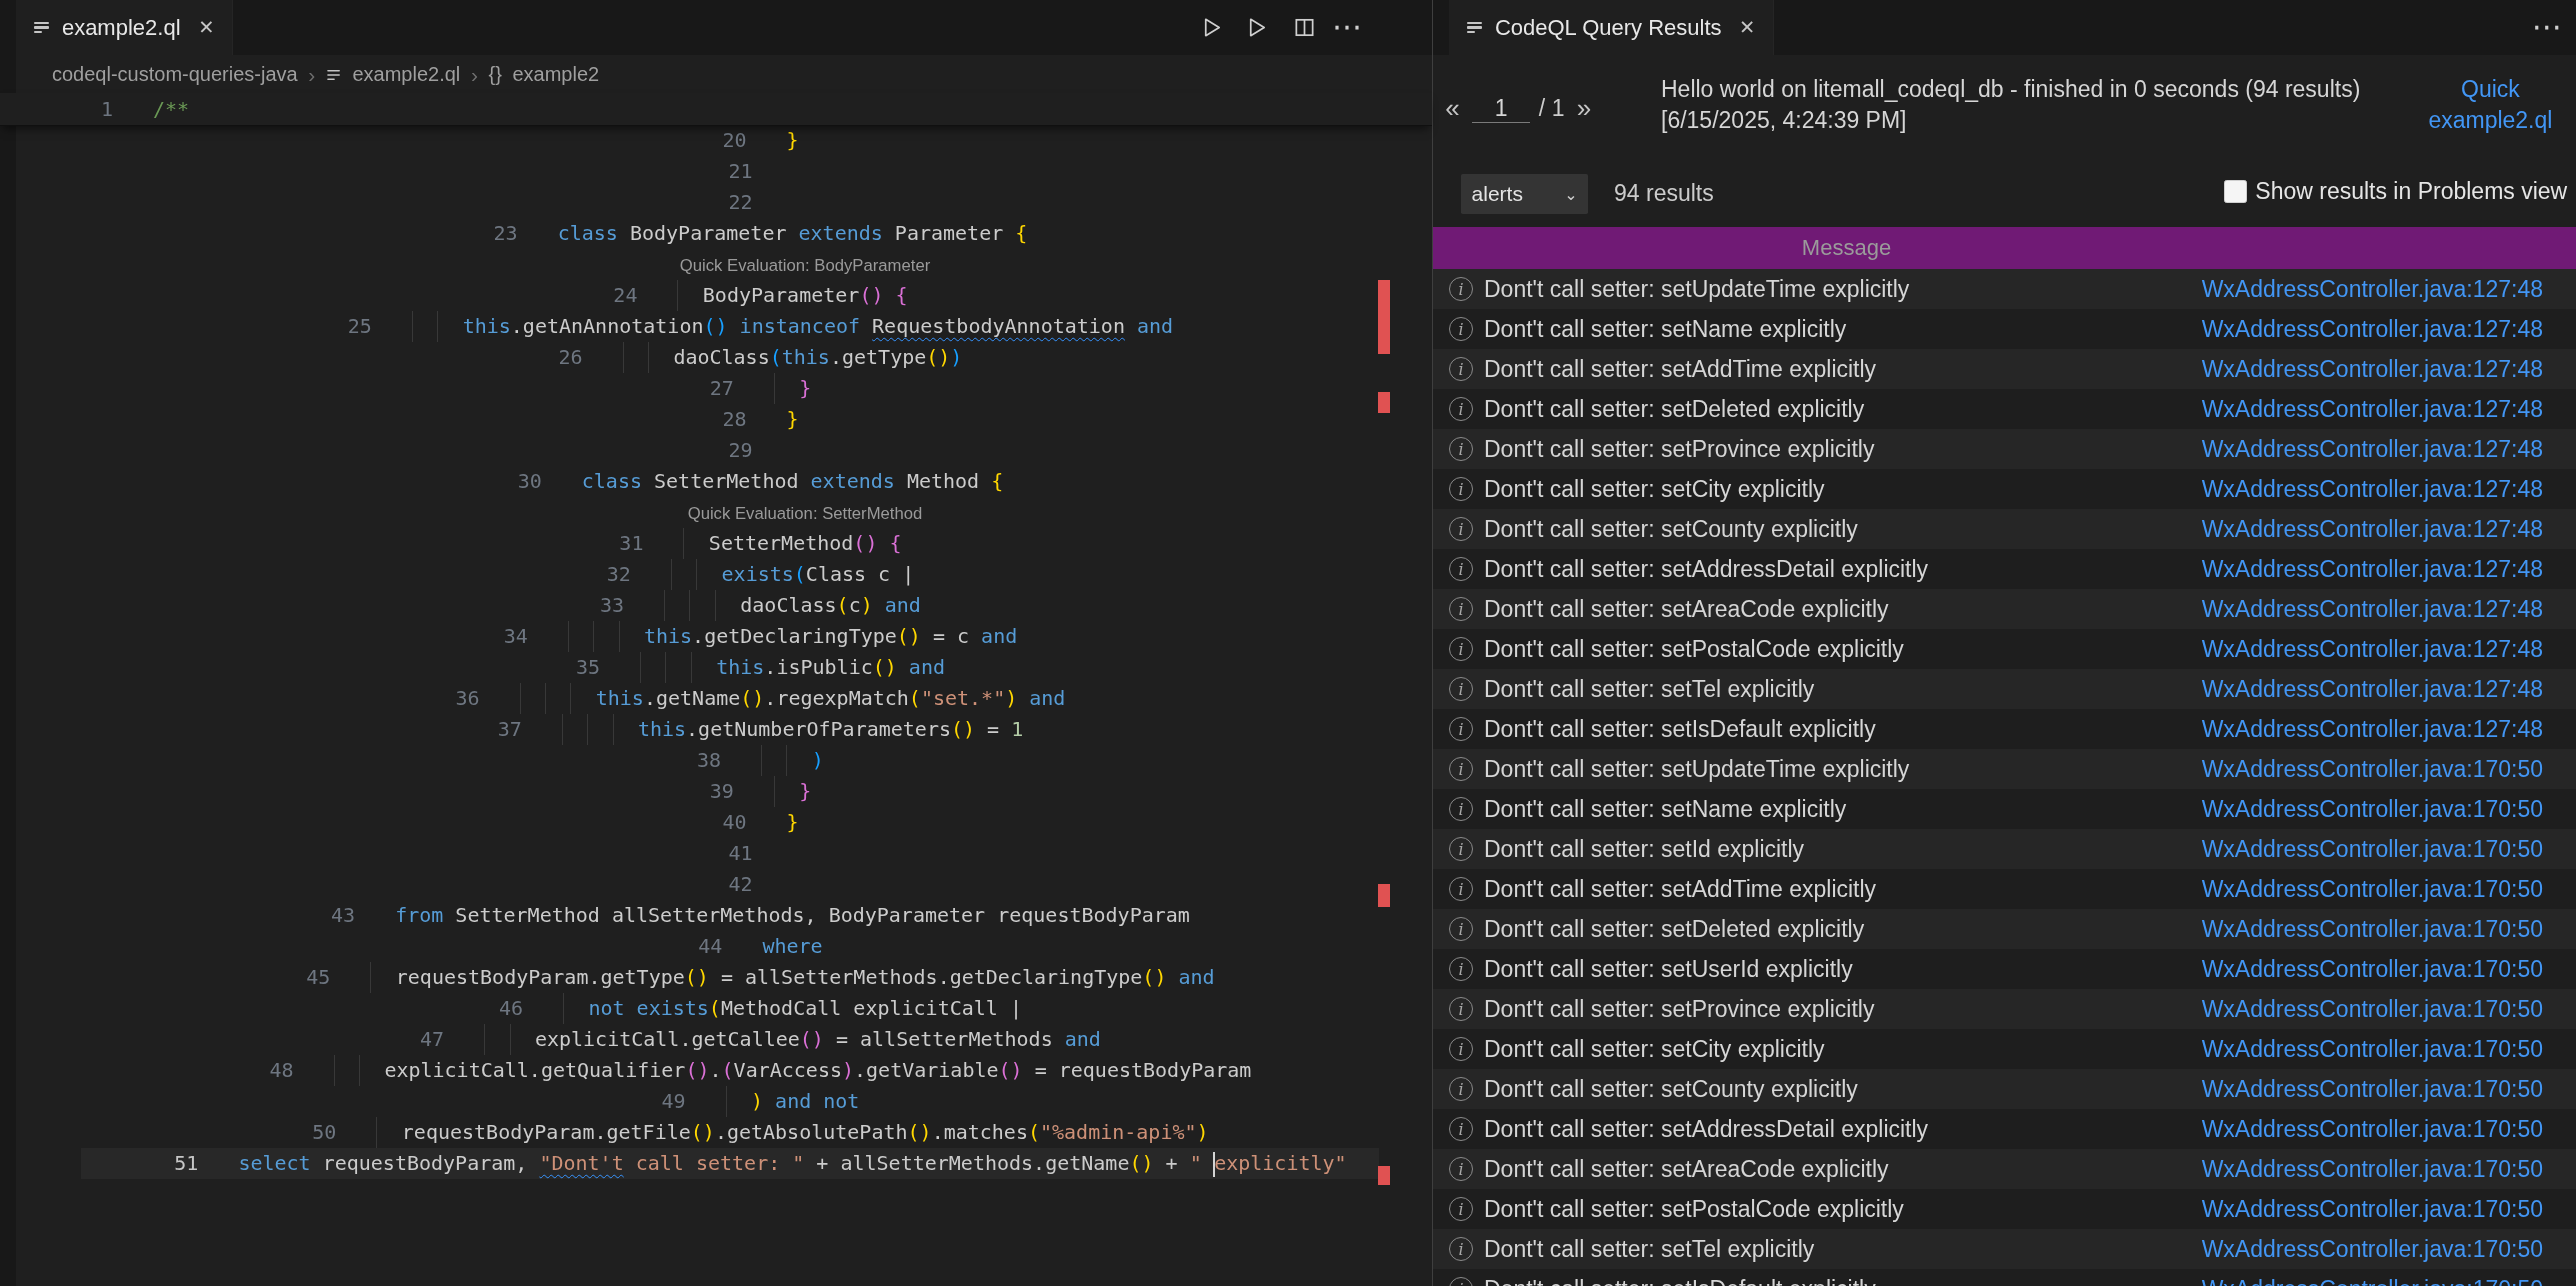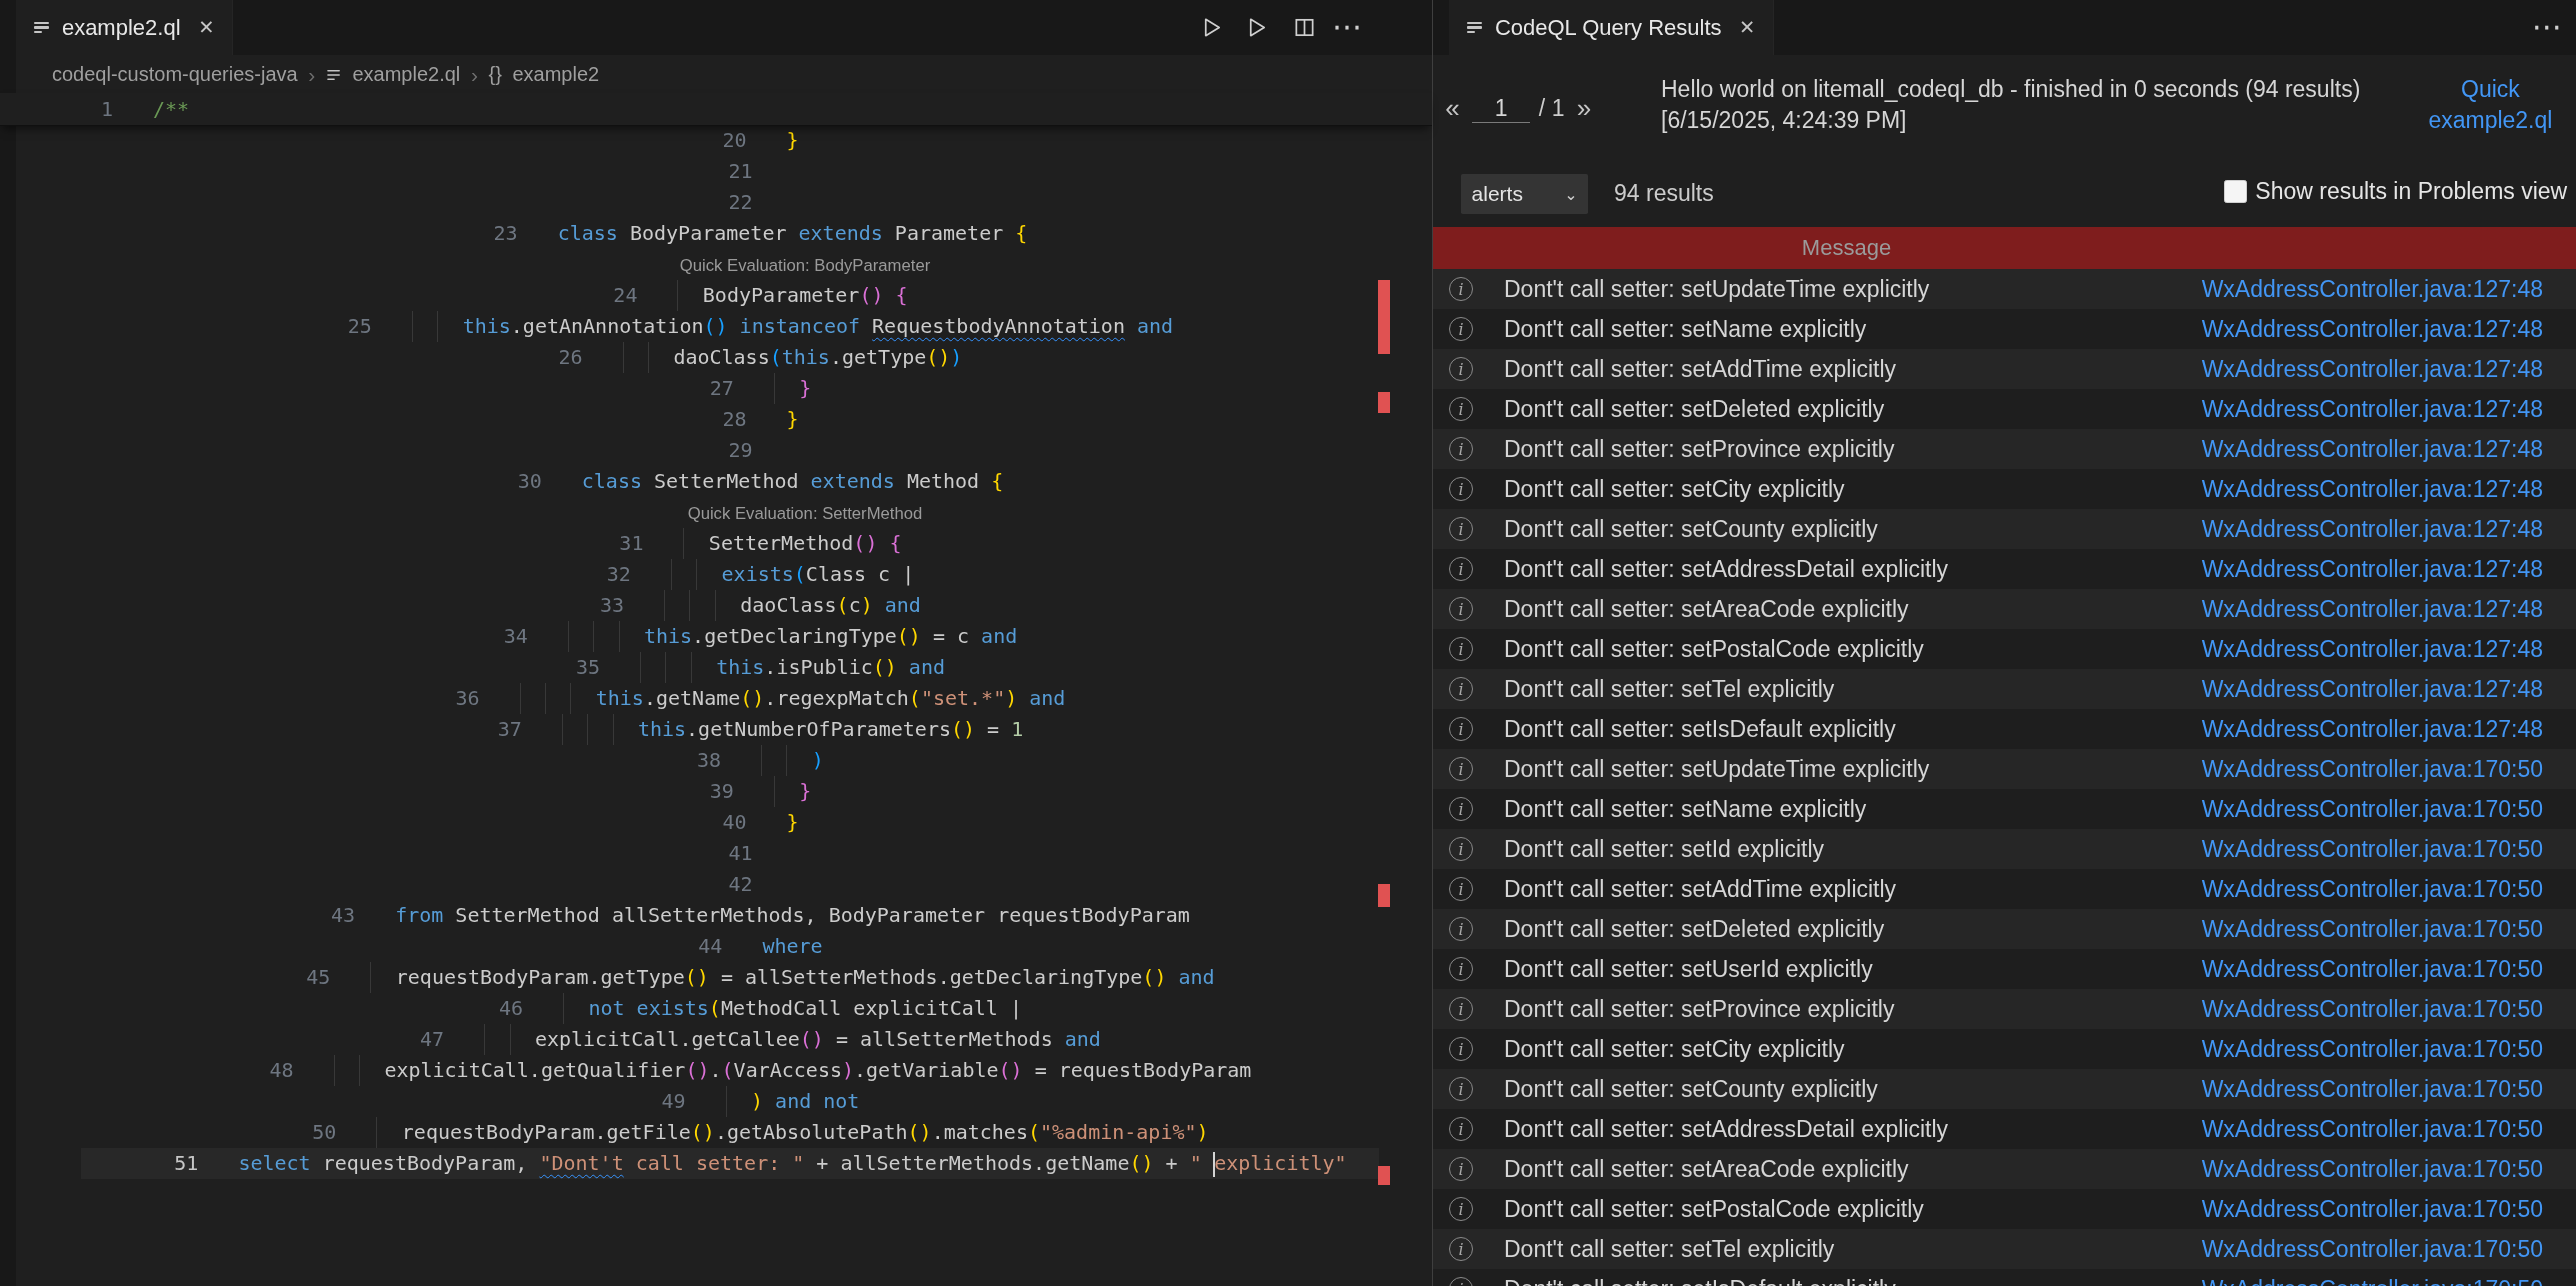--- a/index.html
+++ b/index.html
@@ -49,29 +49,29 @@
   .statustext{position:absolute;left:228px;top:0;width:704px;color:#d6d6d6;font-size:23px;line-height:31px;}
   .openlink{position:absolute;right:10.6px;top:0;width:150px;text-align:center;color:#4296f5;
     font-size:23px;line-height:31px;cursor:pointer;}
   .controls{position:absolute;top:174px;left:14px;right:0;height:44px;}
   .select{position:absolute;left:14px;top:0;width:106px;height:40px;background:#343434;color:#e4e4e4;
     font-size:21px;display:flex;align-items:center;justify-content:space-between;padding:0 10.6px;cursor:pointer;border-radius:1.8px;}
   .select .chev{font-size:16px;color:#cccccc;}
   .rescount{position:absolute;left:167px;top:6.2px;color:#cccccc;font-size:23px;}
   .probs{position:absolute;right:8.8px;top:4.4px;display:flex;align-items:center;gap:8.8px;color:#e6e6e6;font-size:23px;}
   .checkbox{width:21px;height:21px;background:#f5f5f5;border-radius:2.6px;border:0.9px solid #cfcfcf;cursor:pointer;}
-  .thead{position:absolute;top:227px;left:0;right:0;height:42px;background:#7f1d1d;}
+  .thead{position:absolute;top:227px;left:0;right:0;height:42px;background:#701a75;}
   .thead span{position:absolute;left:0;width:827px;text-align:center;line-height:42px;color:#9b9b9b;font-size:22px;}
   #result-rows{position:absolute;top:269px;left:0;right:0;bottom:0;overflow:hidden;}
   .rrow{display:flex;align-items:center;height:40px;padding:0 33px 0 16px;}
   .rrow:nth-child(odd){background:#262626;}
   .rrow:nth-child(even){background:#1e1e1e;}
   .infoicon{width:22px;height:22px;min-width:22px;border:1.4px solid #8a8a8a;border-radius:50%;color:#a8a8a8;
     font-family:"DejaVu Serif",serif;font-style:italic;font-size:16px;display:flex;align-items:center;justify-content:center;}
-  .rmsg{margin-left:31px;color:#d6d6d6;font-size:23px;white-space:nowrap;}
+  .rmsg{margin-left:11px;color:#d6d6d6;font-size:23px;white-space:nowrap;}
   .rlink{margin-left:auto;color:#4296f5;font-size:23px;white-space:nowrap;cursor:pointer;}
   svg{display:block;}
 </style>
 </head>
 <body>
 
 <div id="editor" class="pane">
 
   <div class="tabbar">
     <div class="tab" style="left:16px;">

